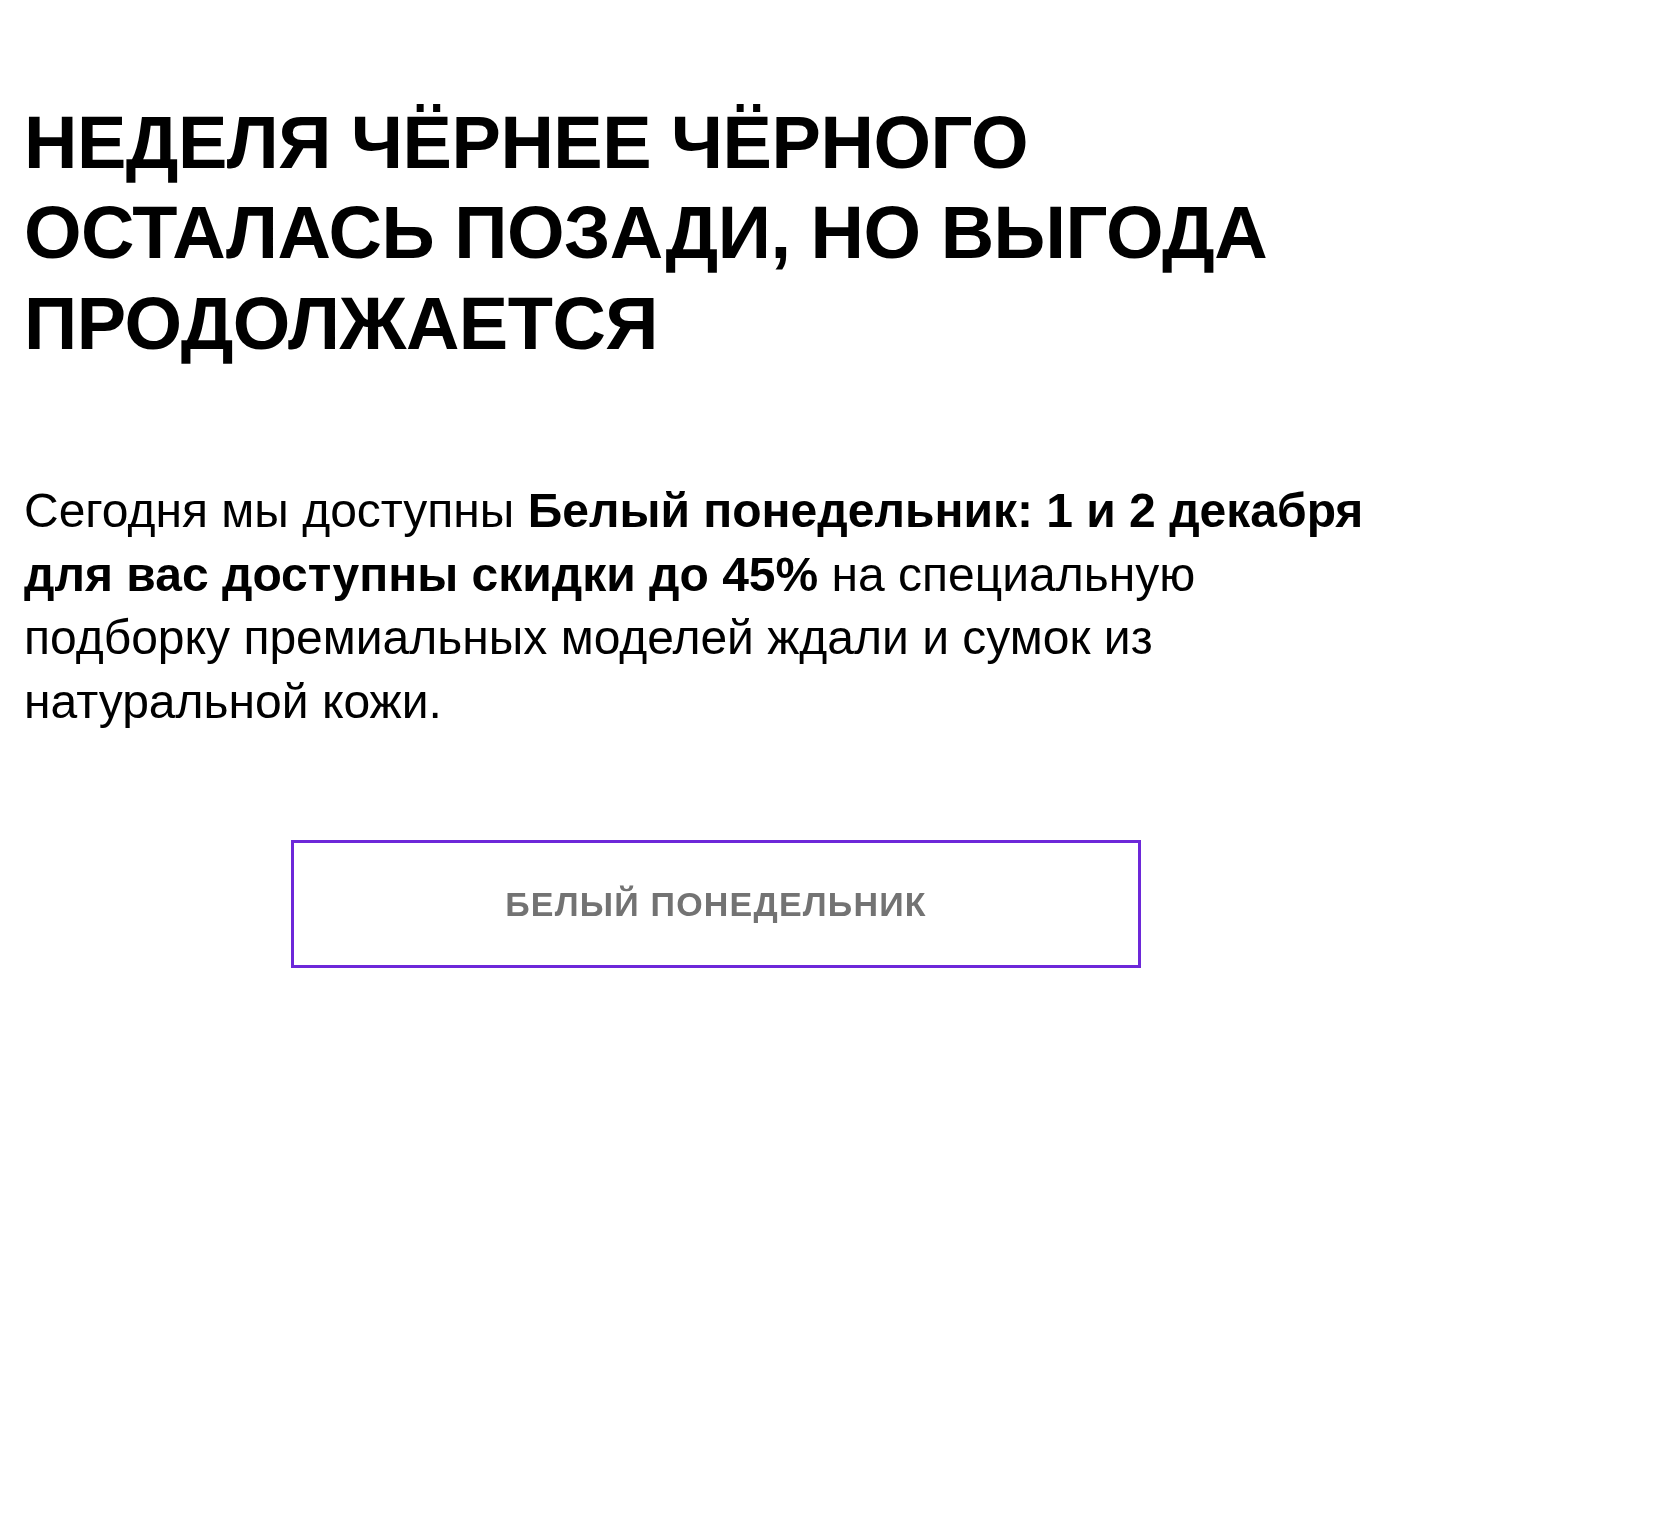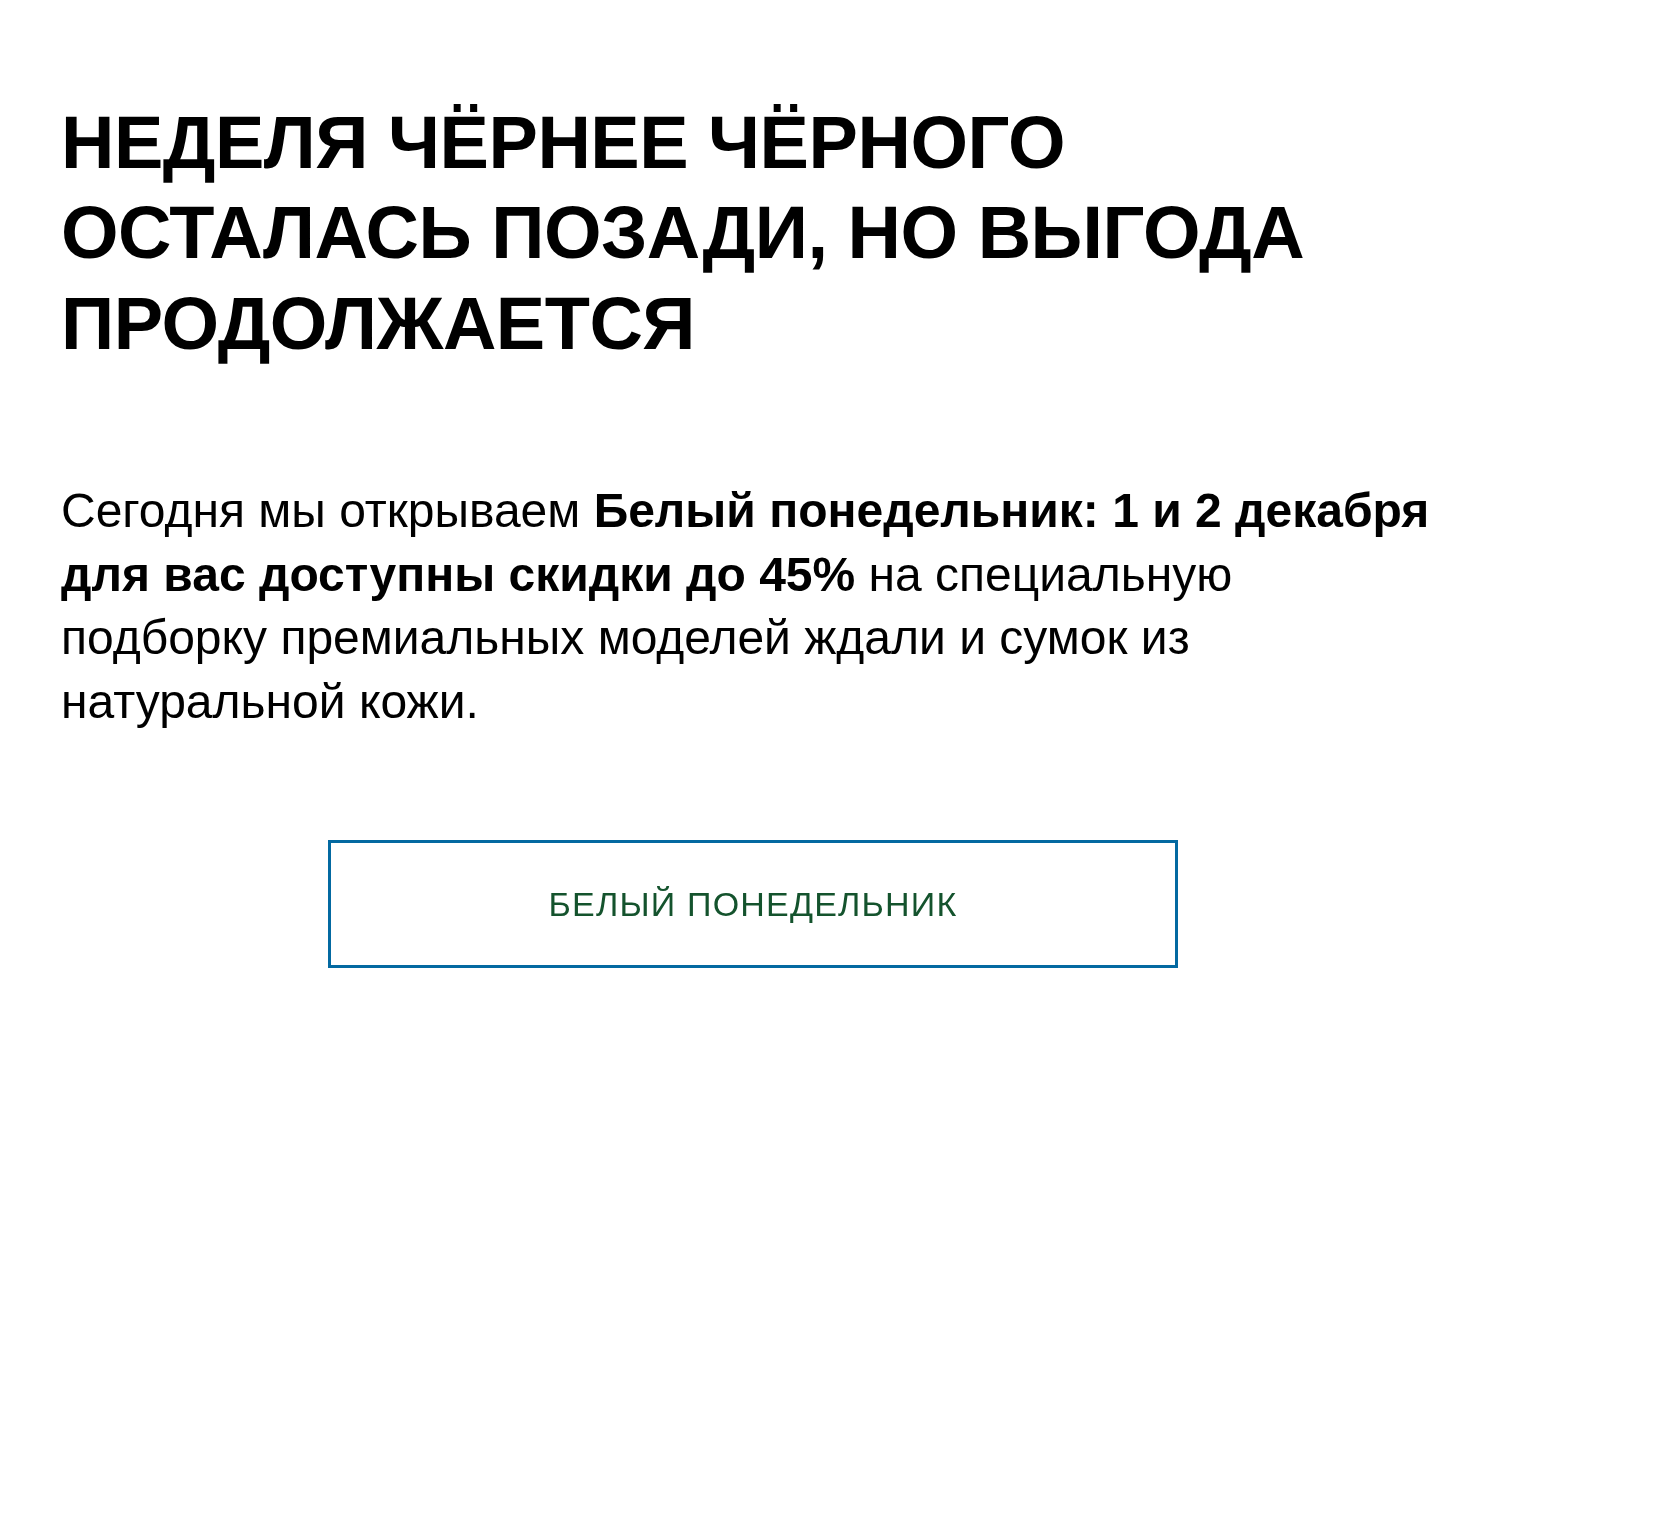--- a/index.html
+++ b/index.html
@@ -13,21 +13,20 @@
     font-family: "Liberation Sans", sans-serif;
     color: #000000;
     -webkit-font-smoothing: antialiased;
   }
   .page {
     position: relative;
     width: 1432px;
     height: 1524px;
     box-sizing: border-box;
     padding: 0 24px;
-    margin-left: 37px;
   }
   .headline {
     margin: 0;
     padding-top: 98px;
     font-size: 74px;
     line-height: 1.22;
     font-weight: 700;
     letter-spacing: -0.5px;
     text-transform: uppercase;
     max-width: 1430px;
@@ -51,39 +50,40 @@
     display: flex;
     justify-content: center;
   }
   .cta-button {
     display: inline-flex;
     align-items: center;
     justify-content: center;
     box-sizing: border-box;
     width: 850px;
     height: 128px;
-    border: 3px solid #0369a1;
+    border: 3px solid #6d28d9;
     background: #ffffff;
-    color: #14532d;
+    color: #737373;
     font-family: "Liberation Sans", sans-serif;
     font-size: 34px;
     letter-spacing: 1.2px;
     text-transform: uppercase;
     cursor: pointer;
+    font-weight: bold;
   }
 </style>
 </head>
 <body>
 
 <div class="page">
 
   <h1 class="headline">НЕДЕЛЯ ЧЁРНЕЕ ЧЁРНОГО ОСТАЛАСЬ ПОЗАДИ, НО ВЫГОДА ПРОДОЛЖАЕТСЯ</h1>
 
   <p class="body-copy">
-    <span>Сегодня мы открываем </span><b>Белый понедельник: 1 и 2 декабря для вас доступны скидки до 45%</b><span> на специальную подборку премиальных моделей ждали и сумок из натуральной кожи.</span>
+    <span>Сегодня мы доступны </span><b>Белый понедельник: 1 и 2 декабря для вас доступны скидки до 45%</b><span> на специальную подборку премиальных моделей ждали и сумок из натуральной кожи.</span>
   </p>
 
 
   <div class="cta-wrap">
     <button class="cta-button">БЕЛЫЙ ПОНЕДЕЛЬНИК</button>
   </div>
 
 </div>
 
 </body></html>

